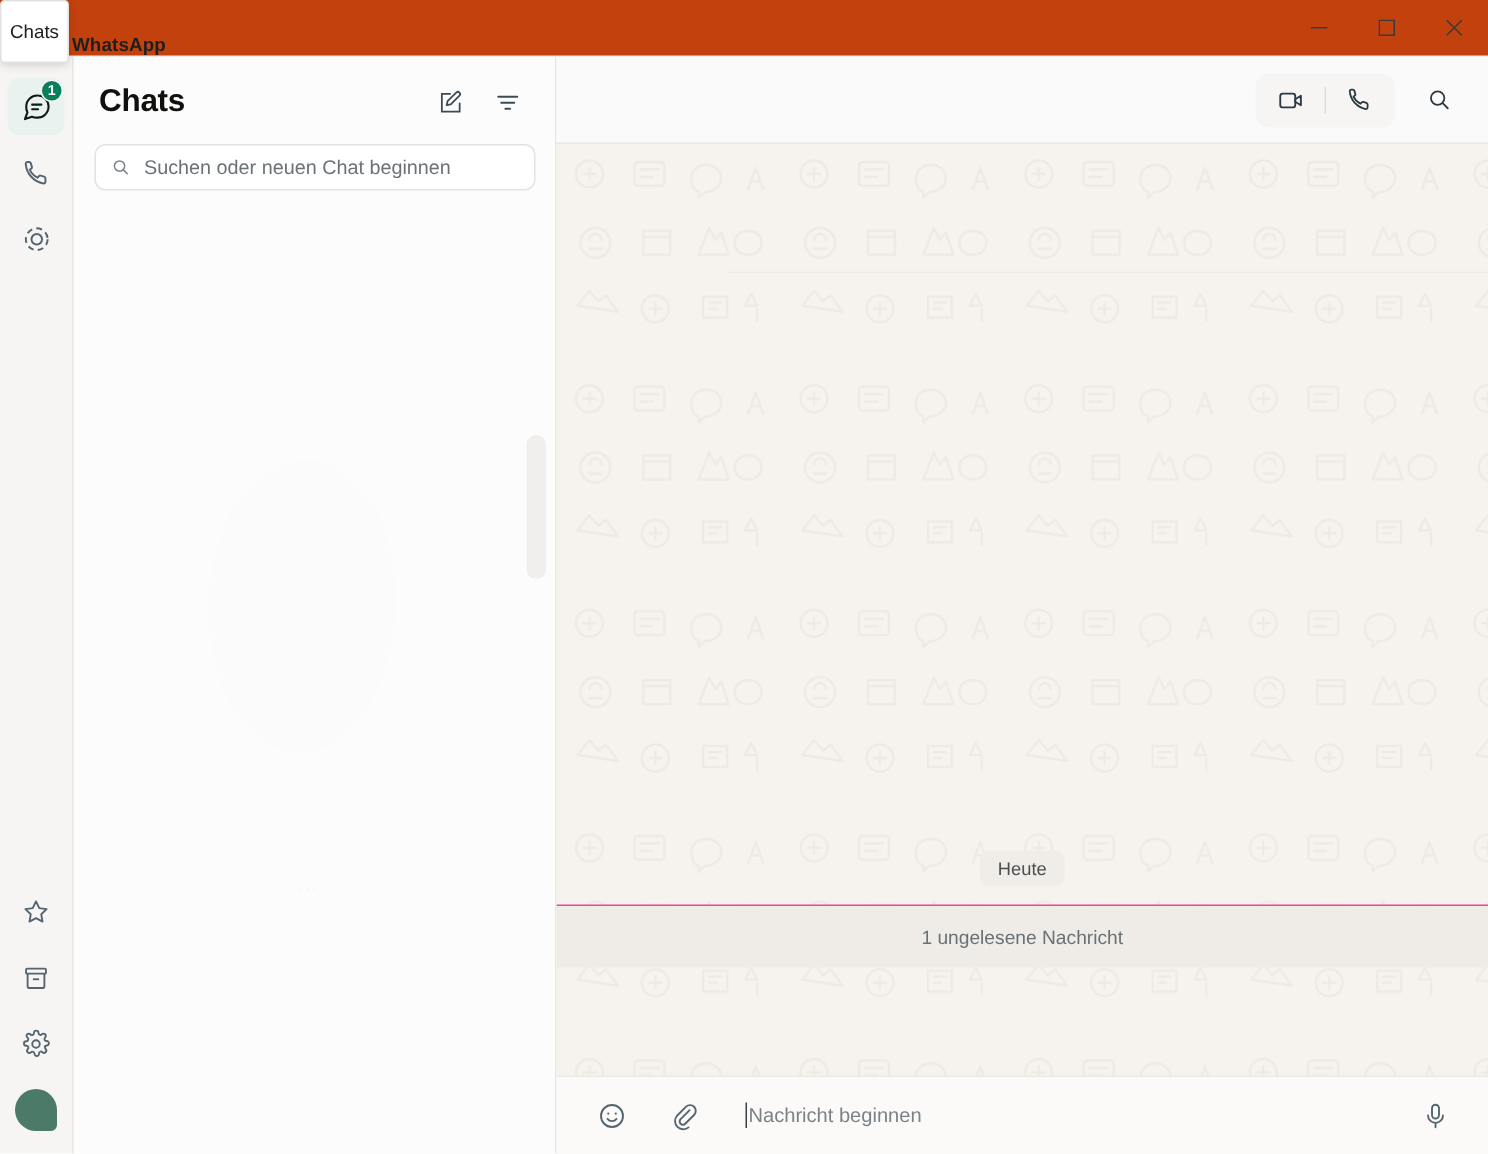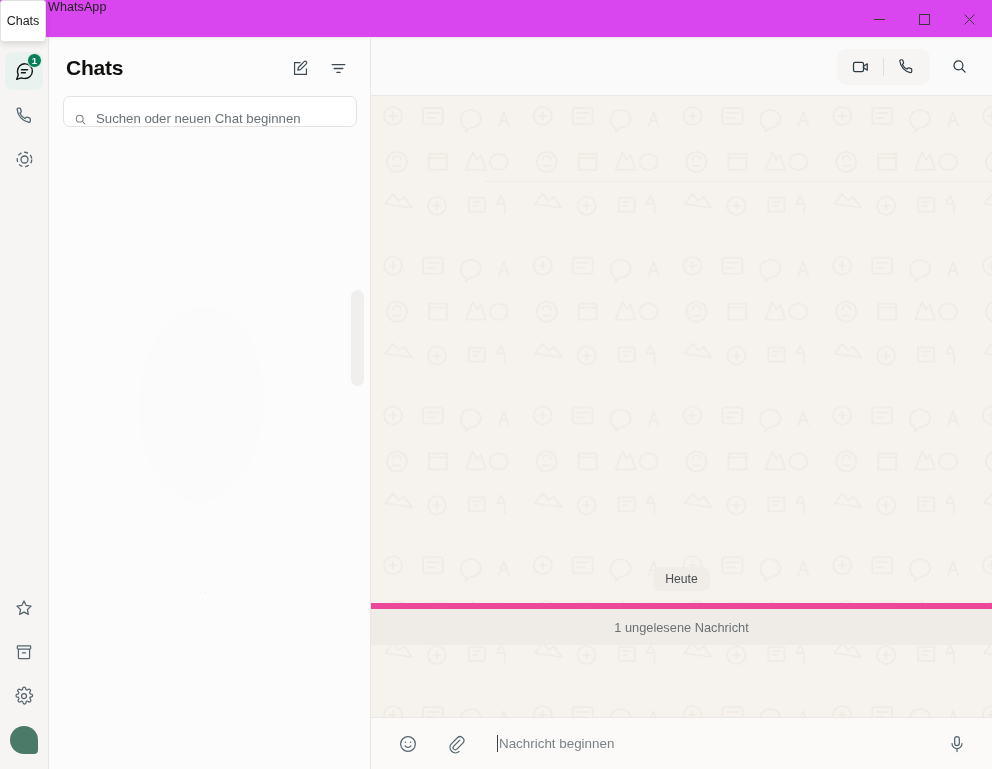--- a/index.html
+++ b/index.html
@@ -12,25 +12,26 @@
   .app {
     position: relative;
     width: 992px; height: 769px;
     display: flex; flex-direction: column;
     background: #ffffff;
   }
 
   
   .titlebar {
     height: 38px; flex: 0 0 38px;
-    display: flex; align-items: flex-start;
-    background: #d946ef;
+    display: flex; align-items: flex-end;
+    background: #c2410c;
     border-bottom: 1px solid #ececec;
     position: relative;
     z-index: 40;
+    font-weight: bold;
   }
   .titlebar-title {
     font-size: 12.5px; color: #1f1f1f;
     margin-left: 48px; letter-spacing: .1px;
   }
   .win-controls {
     margin-left: auto; display: flex; height: 38px;
   }
   .win-btn {
     width: 45px; height: 38px;
@@ -118,21 +119,21 @@
     display: flex; align-items: center; justify-content: center;
     border-radius: 50%;
     color: #3b4a54;
   }
   .search-wrap { padding: 4px 13px 10px 14px; }
   .search-box {
     height: 31px;
     background: #ffffff;
     border: 1px solid #e4e2e0;
     border-radius: 7px;
-    display: flex; align-items: flex-end;
+    display: flex; align-items: center;
     padding: 0 10px; gap: 9px;
   }
   .search-box .ph {
     font-size: 13.2px; color: #6b7276;
   }
   .chat-list {
     flex: 1; position: relative; overflow: hidden;
     background: #fcfcfc;
   }
   .ghost-scrollbar {
@@ -224,21 +225,21 @@
     font-size: 12.2px;
     padding: 5px 12px;
     border-radius: 7px;
   }
   .unread-band {
     position: absolute;
     left: 0; right: 0; top: 507px;
     height: 42px;
     background: #efece7;
     display: flex; align-items: center; justify-content: center;
-    border-top: 6px solid #ec4899;
+    border-top: 1px solid #ec4899;
   }
   .unread-band .txt {
     font-size: 12.8px; color: #6a7175;
   }
 
   
   .composer {
     height: 52px; flex: 0 0 52px;
     background: #fbfaf9;
     border-top: 1px solid #eae8e6;

